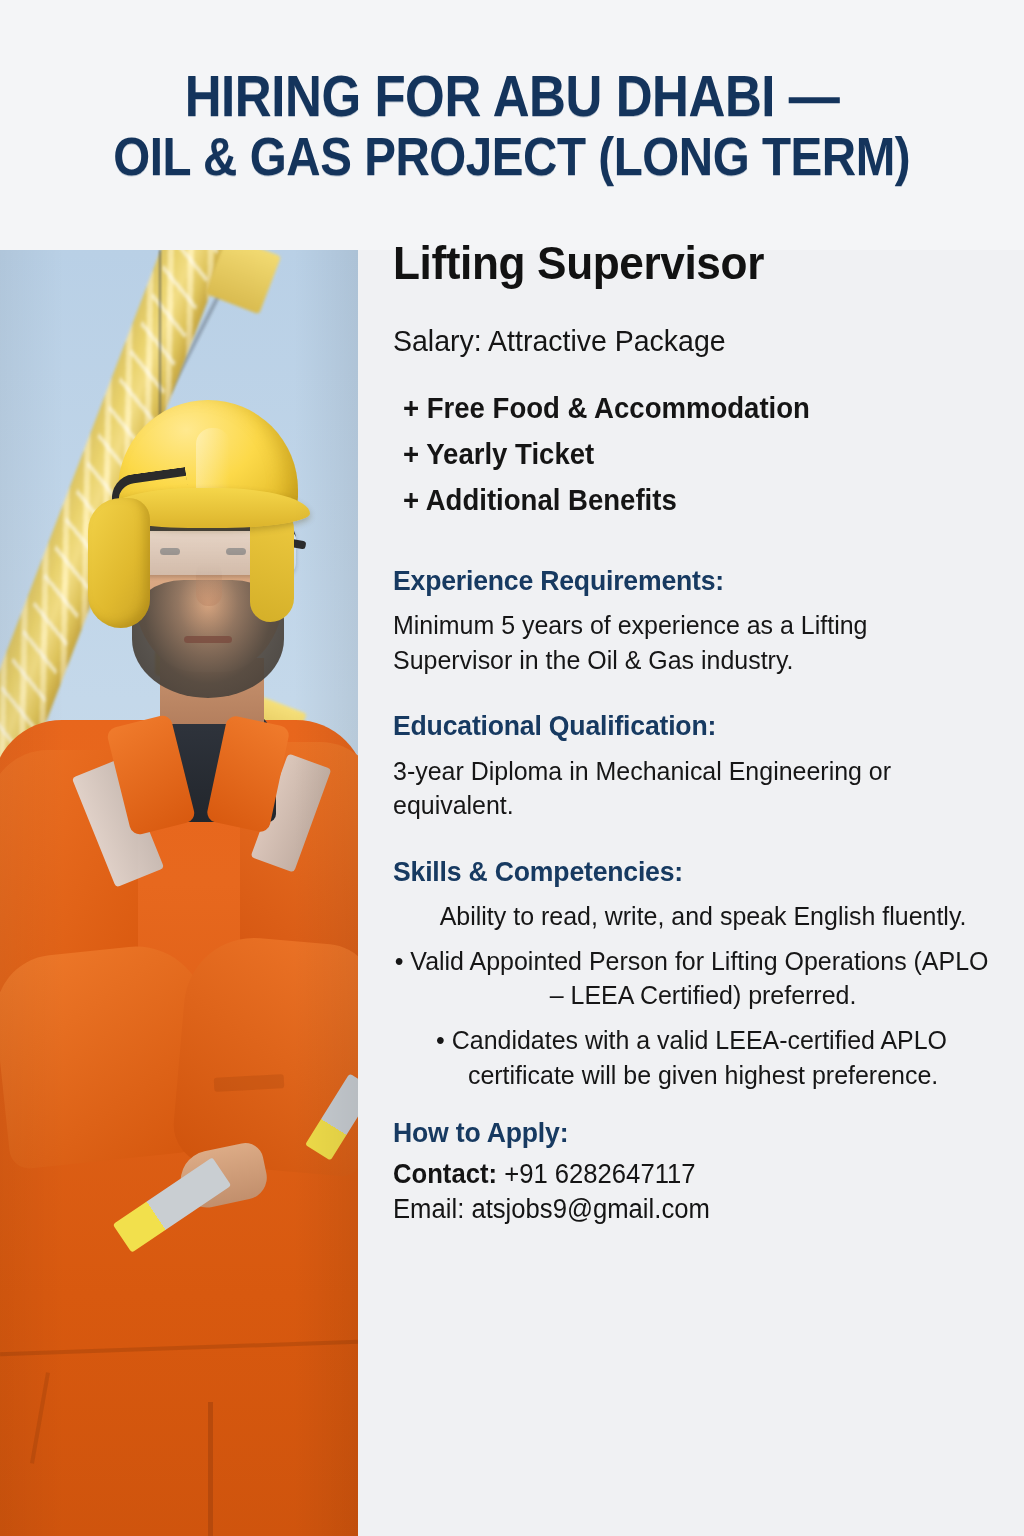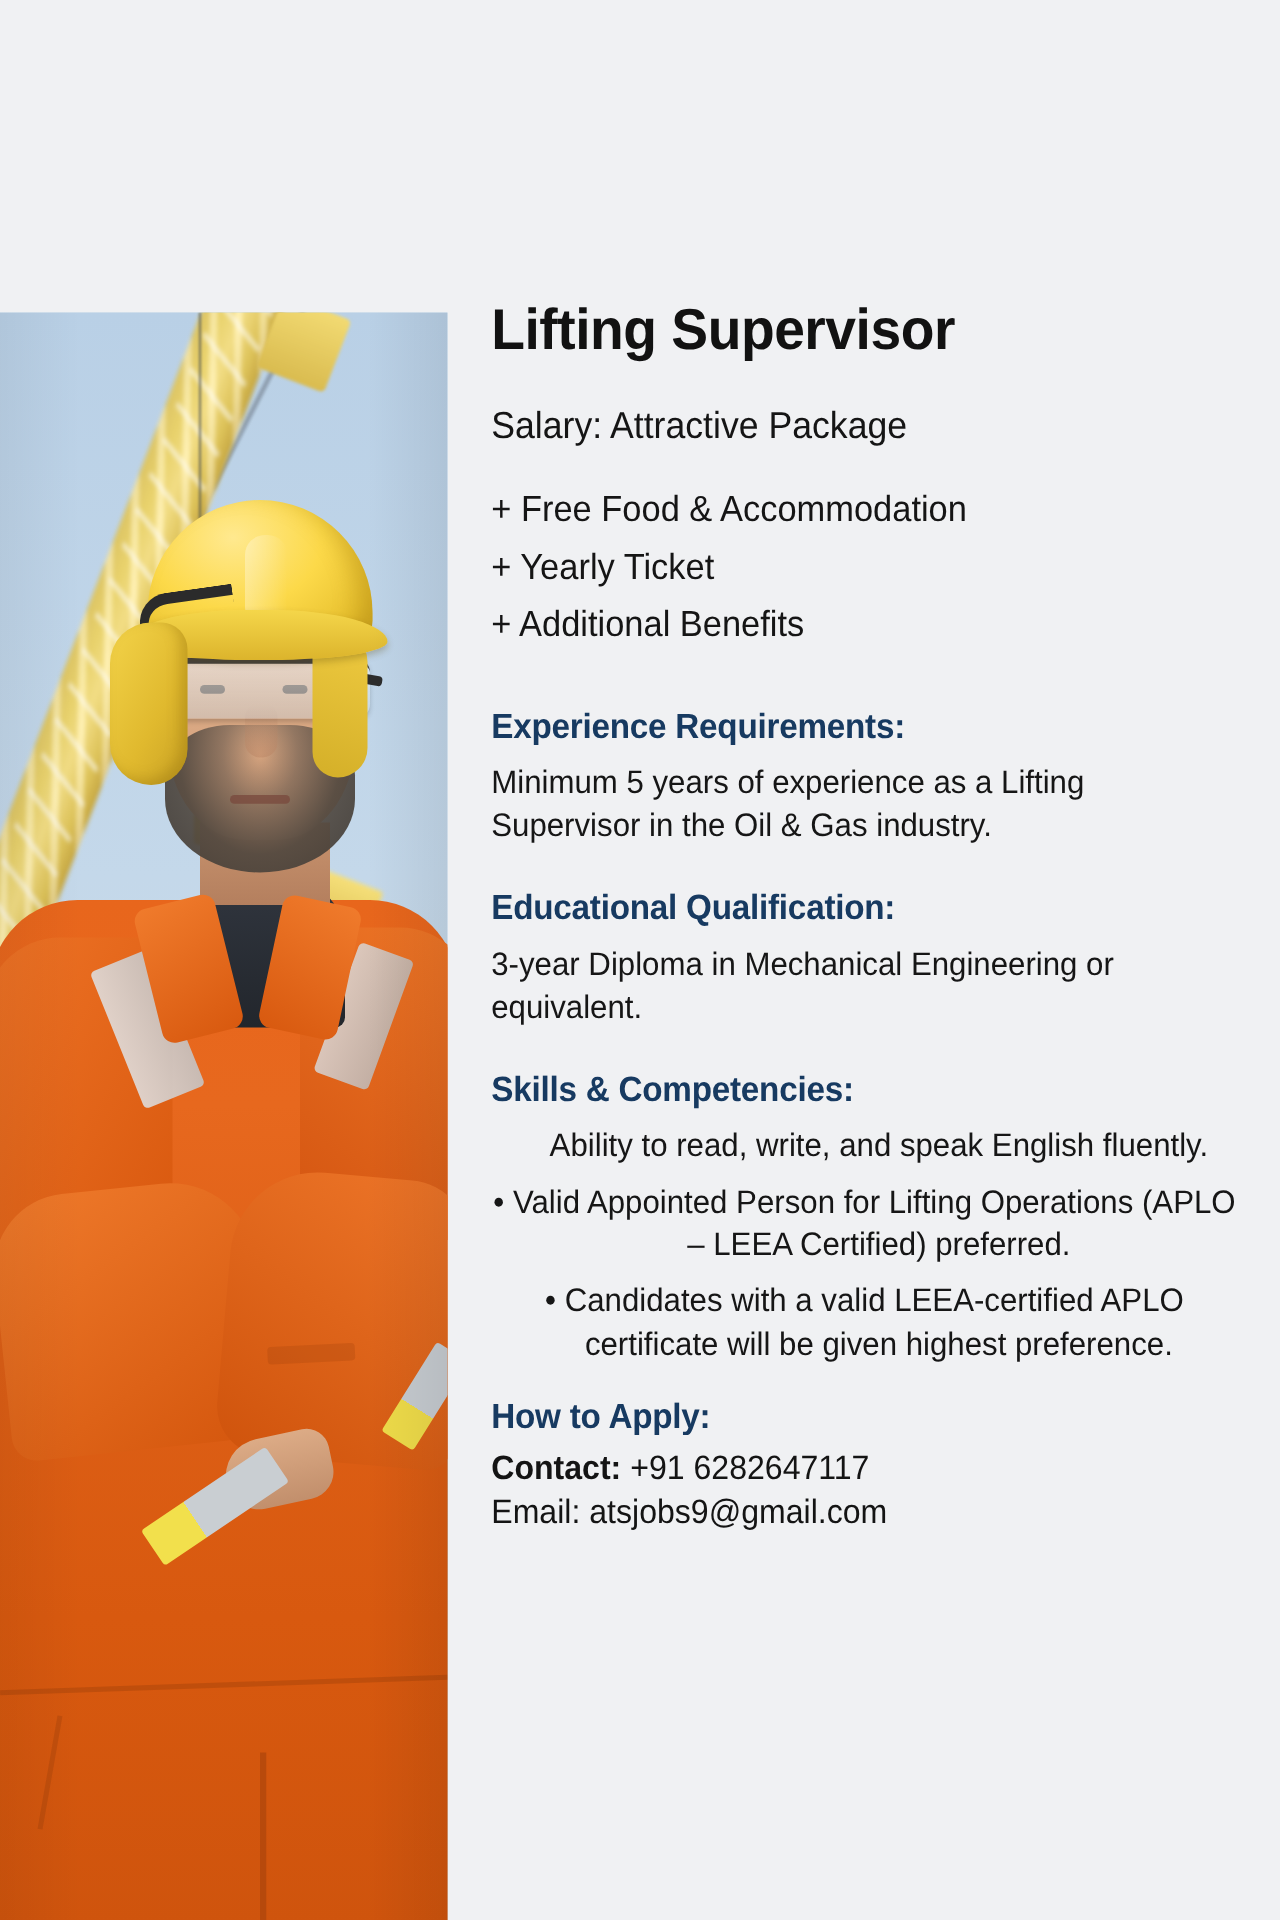--- a/index.html
+++ b/index.html
@@ -276,21 +276,21 @@
   }
   .job-title{
     font-size:46px;font-weight:bold;color:#121212;
     letter-spacing:-0.4px;margin:0 0 38px 0;line-height:1;
     transform:scaleX(0.96);transform-origin:left center;
   }
   .salary{
     font-size:30px;color:#151515;margin:0 0 26px 0;line-height:1.15;
     transform:scaleX(0.95);transform-origin:left center;
   }
-  .perks{margin:0 0 42px 0;}
+  .perks{margin:0 0 42px 10px;font-weight:bold;}
   .perk{
     font-size:29px;color:#151515;line-height:1.6;
     transform:scaleX(0.95);transform-origin:left center;white-space:nowrap;
   }
   .sec-head{
     font-size:28px;font-weight:bold;color:#173a61;
     margin:0 0 12px 0;line-height:1.1;letter-spacing:-0.2px;
     transform:scaleX(0.95);transform-origin:left center;
   }
   .sec-body{
@@ -309,20 +309,24 @@
     transform:scaleX(0.95);transform-origin:left center;
   }
   .contact-line b{font-weight:bold;}
   .apply-head{margin-bottom:8px;}
 </style>
 </head>
 <body>
 
 <div class="poster">
 
+  <div class="header">
+    <div class="title-line l1">HIRING FOR ABU DHABI —</div>
+    <div class="title-line l2">OIL &amp; GAS PROJECT (LONG TERM)</div>
+  </div>
 
   <div class="photo">
     <div class="sky"></div>
     <div class="guy"></div>
     <div class="boom"></div>
     <div class="boom-head"></div>
     <div class="boom-box"></div>
     <div class="cable"></div>
     <div class="hookblock"></div>
     <div class="hook"></div>

